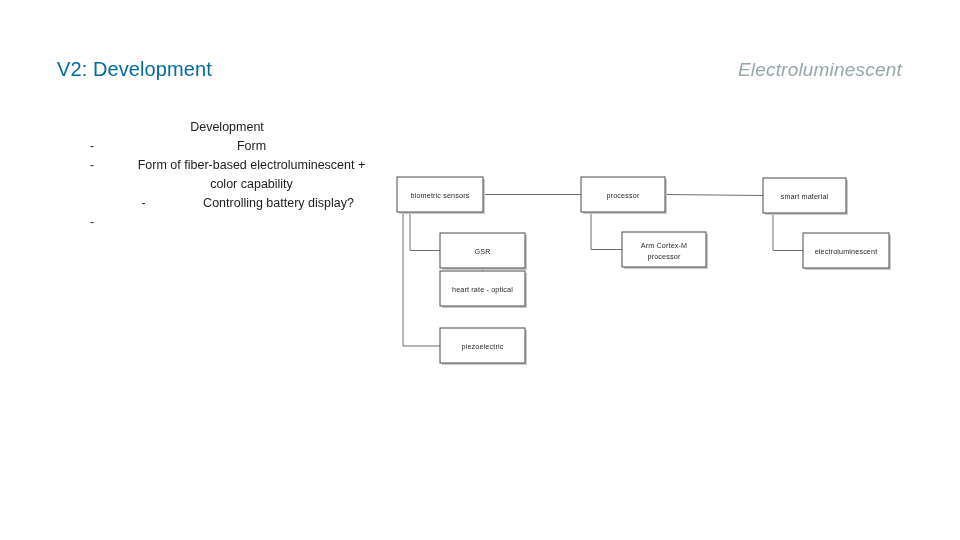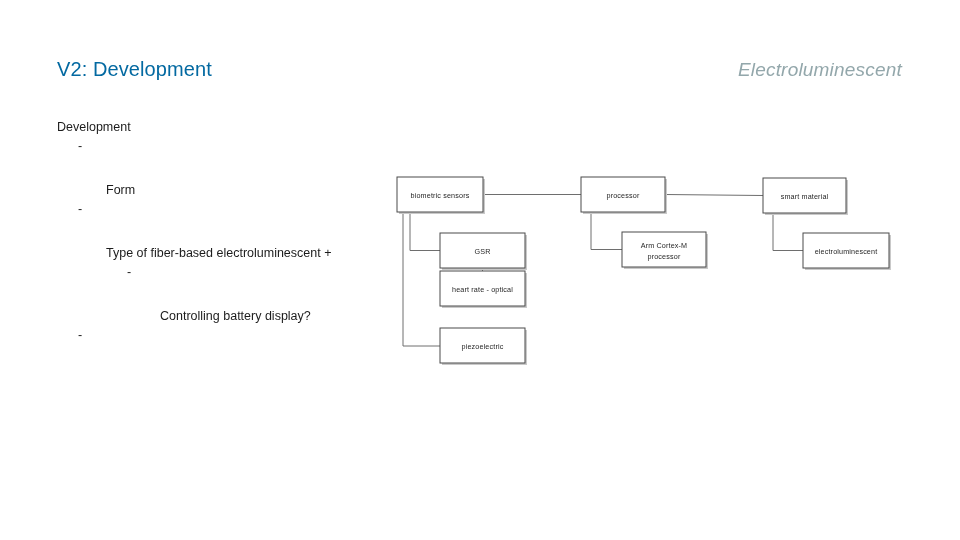--- a/index.html
+++ b/index.html
@@ -43,20 +43,21 @@
     white-space: nowrap;
     letter-spacing: 0.2px;
   }
 
   
   .outline {
     position: absolute;
     left: 57px;
     top: 118px;
     width: 340px;
+    text-align: center;
   }
   .outline-head {
     font-size: 12.5px;
     line-height: 19px;
     color: #1c1c1c;
   }
   .ol-row {
     display: flex;
     align-items: flex-start;
     font-size: 12.5px;
@@ -64,21 +65,21 @@
     color: #1c1c1c;
   }
   .ol-l1 { padding-left: 21px; }
   .ol-l2 { padding-left: 70px; }
   .ol-dash {
     width: 28px;
     flex: 0 0 28px;
     color: #1c1c1c;
   }
   .ol-l2 .ol-dash { width: 33px; flex: 0 0 33px; }
-  .ol-text { flex: 1 1 auto; margin-top: 44px; }
+  .ol-text { flex: 1 1 auto; }
   .ol-cont {
     padding-left: 49px;
     font-size: 12.5px;
     line-height: 19px;
     color: #1c1c1c;
   }
 
   
   .diagram {
     position: absolute;
@@ -120,22 +121,23 @@
   <div class="outline">
     <div class="outline-head">Development</div>
 
     <div class="ol-row ol-l1">
       <span class="ol-dash">-</span>
       <span class="ol-text">Form</span>
     </div>
 
     <div class="ol-row ol-l1">
       <span class="ol-dash">-</span>
-      <span class="ol-text">Type of fiber-based electroluminescent +</span>
-    </div>
+      <span class="ol-text">Form of fiber-based electroluminescent +</span>
+    </div>
+    <div class="ol-cont">color capability</div>
 
     <div class="ol-row ol-l2">
       <span class="ol-dash">-</span>
       <span class="ol-text">Controlling battery display?</span>
     </div>
 
     <div class="ol-row ol-l1">
       <span class="ol-dash">-</span>
     </div>
   </div>

